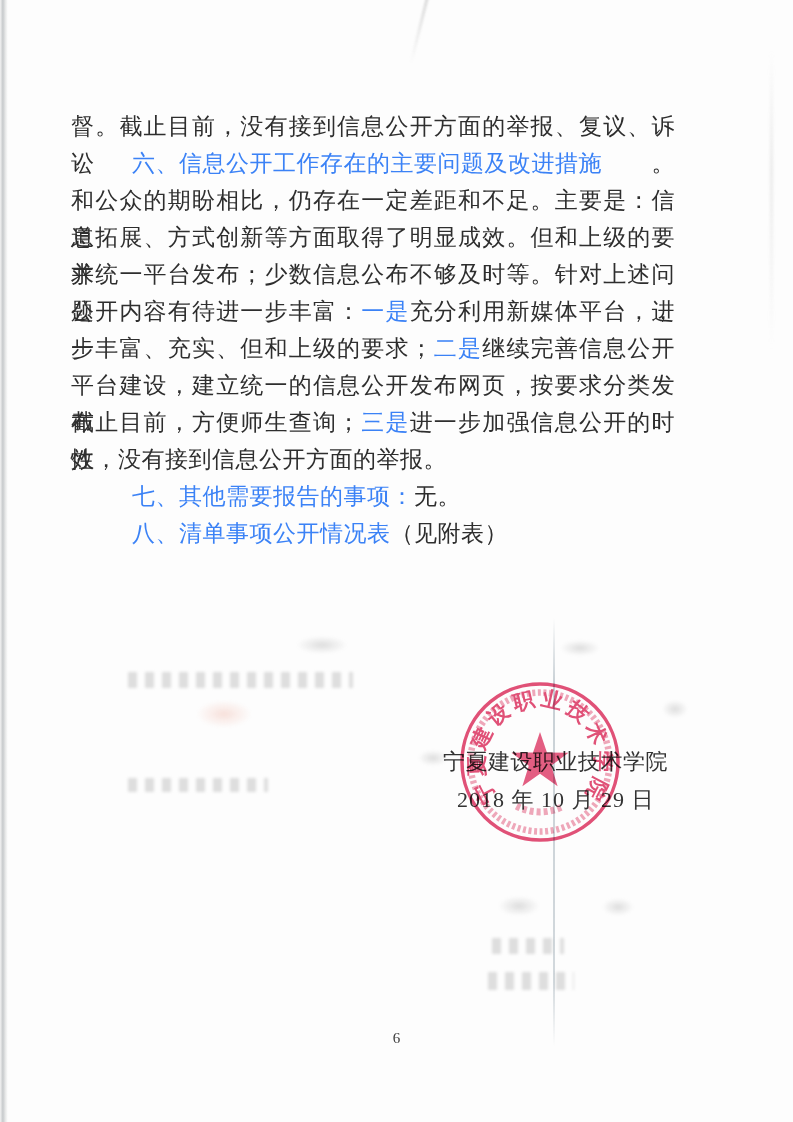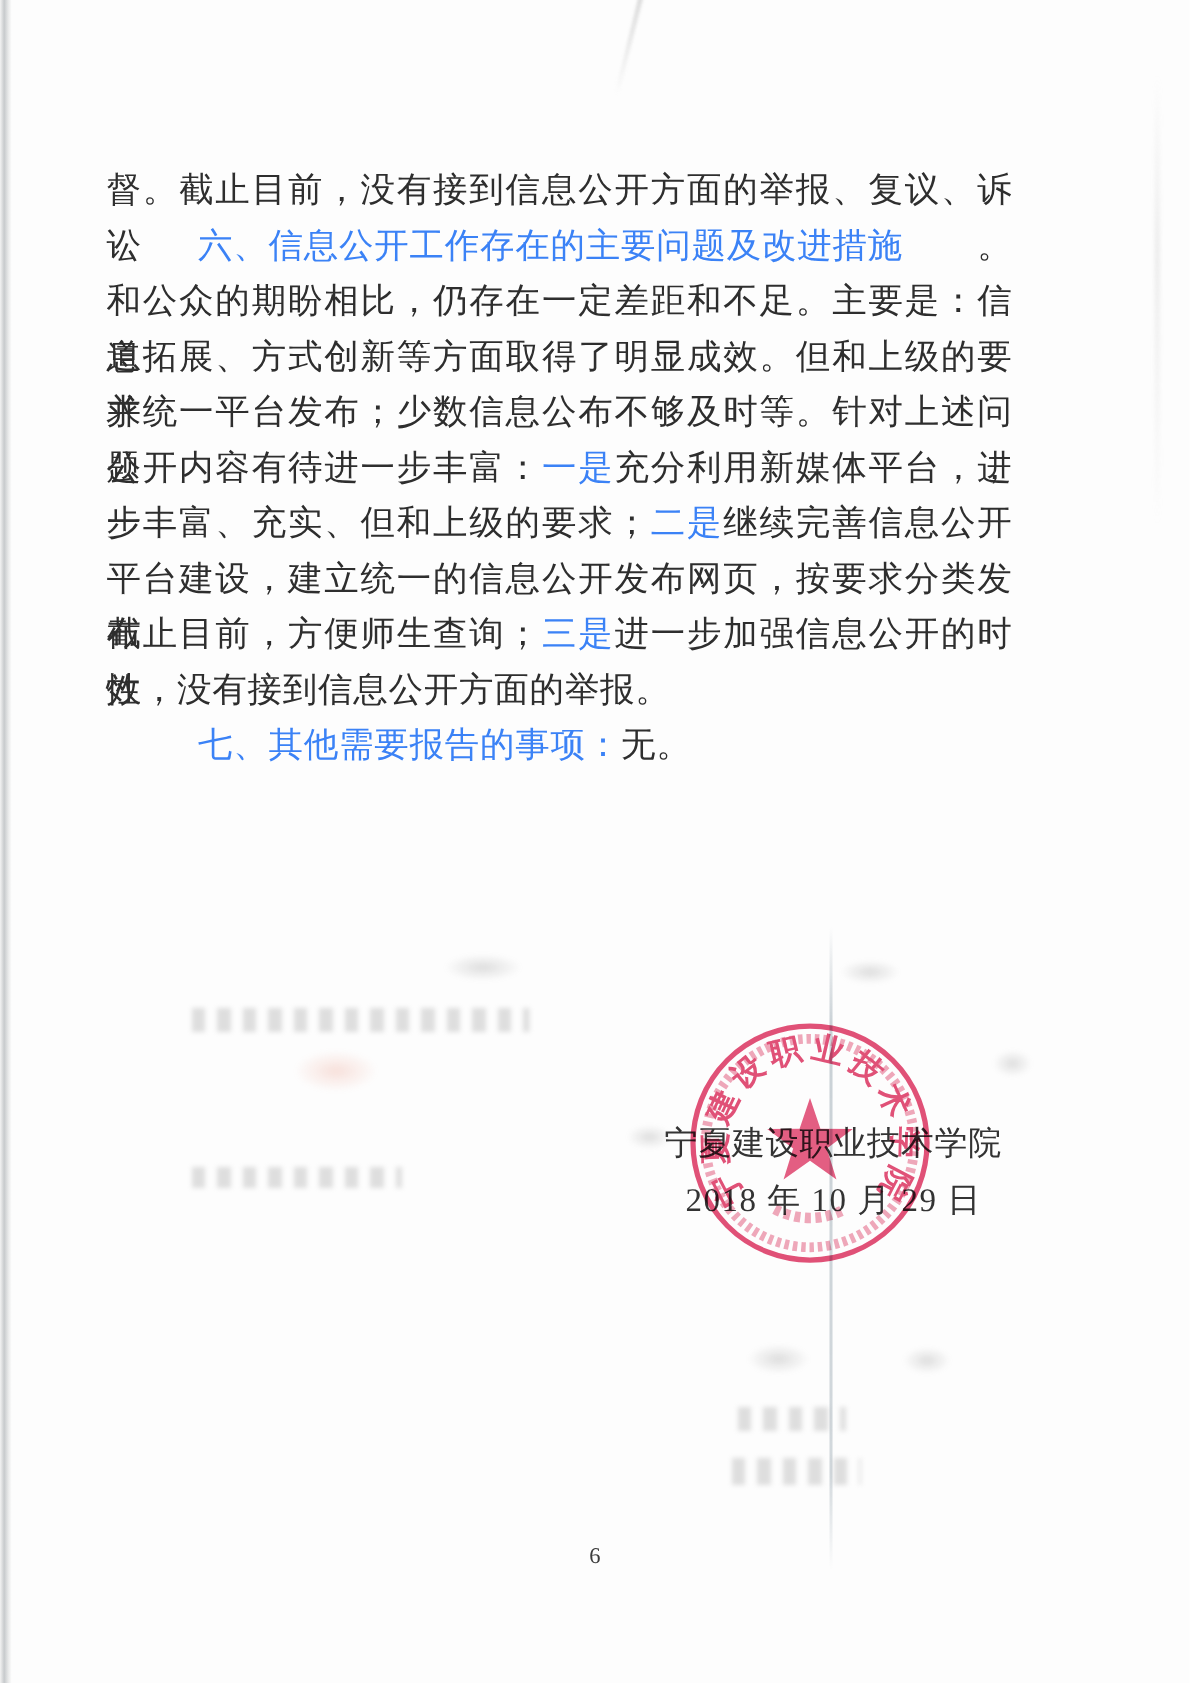--- a/index.html
+++ b/index.html
@@ -88,20 +88,21 @@
     <div class="line indent"><span class="bold">六、信息公开工作存在的主要问题及改进措施</span></div>
     <div class="line full"><span>和公众的期盼相比，仍存在一定差距和不足。主要是：信息</span></div>
     <div class="line full"><span>道拓展、方式创新等方面取得了明显成效。但和上级的要求</span></div>
     <div class="line full"><span>并统一平台发布；少数信息公布不够及时等。针对上述问题，</span></div>
     <div class="line full"><span>公开内容有待进一步丰富：</span><span class="bold">一是</span><span>充分利用新媒体平台，进一</span></div>
     <div class="line full"><span>步丰富、充实、但和上级的要求；</span><span class="bold">二是</span><span>继续完善信息公开</span></div>
     <div class="line full"><span>平台建设，建立统一的信息公开发布网页，按要求分类发布</span></div>
     <div class="line full"><span>截止目前，方便师生查询；</span><span class="bold">三是</span><span>进一步加强信息公开的时效</span></div>
     <div class="line"><span>性，没有接到信息公开方面的举报。</span></div>
     <div class="line indent"><span class="bold">七、其他需要报告的事项：</span><span>无。</span></div>
+    <div class="line indent"><span class="bold">八、清单事项公开情况表</span><span>（见附表）</span></div>
   </div>
 
 <div class="sig-org">宁夏建设职业技术学院</div>
 <div class="sig-date">2018 年 10 月 29 日</div>
 
 <svg class="seal" viewBox="0 0 200 200" style="color: rgb(224, 66, 108);">
 
   <circle cx="100" cy="100" r="78" fill="none" stroke="currentColor" stroke-width="3.5"></circle>
 
   <circle cx="100" cy="100" r="69.5" fill="none" stroke="currentColor" stroke-width="6.5" stroke-dasharray="3 2.6" opacity="0.5"></circle>

